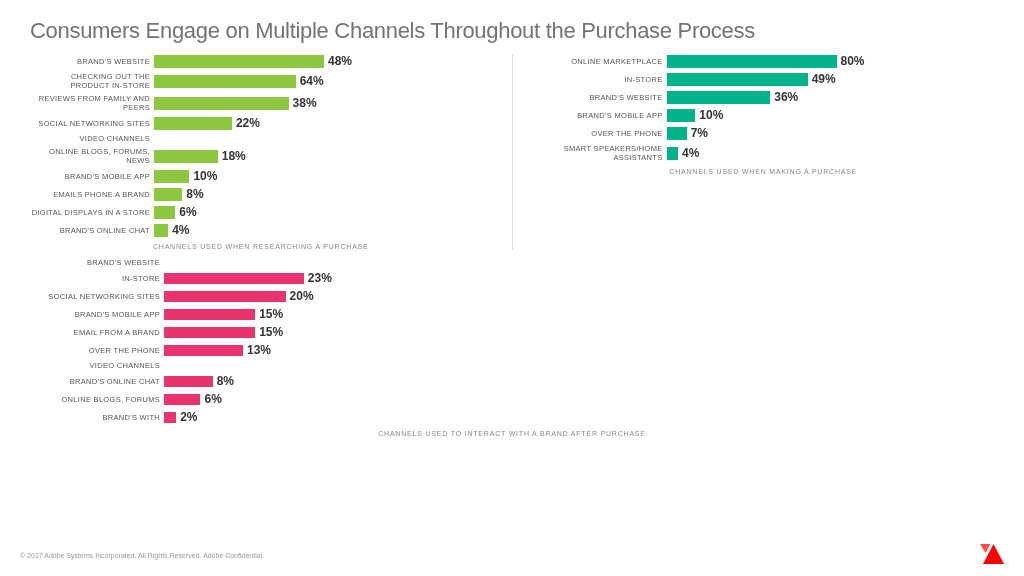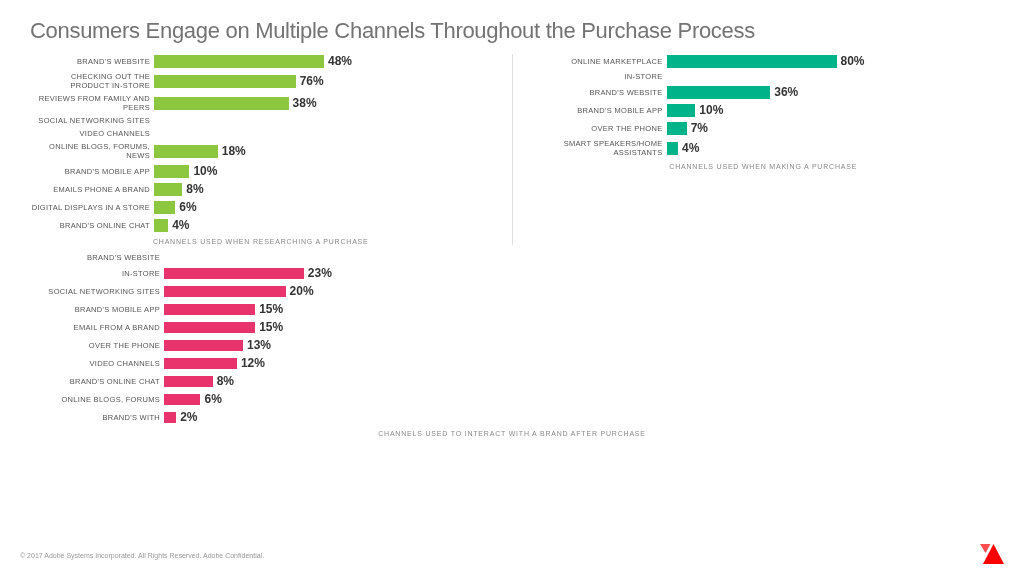--- a/index.html
+++ b/index.html
@@ -119,32 +119,36 @@
         <div class="bar-label" style="width: 120px;">BRAND'S WEBSITE</div>
         <div class="bar-wrap">
           <div class="bar green" style="width: 170px; height: 13px;"></div>
           <span class="bar-value">48%</span>
         </div>
       </div>
       <div class="bar-row">
         <div class="bar-label" style="width: 120px;">CHECKING OUT THE PRODUCT IN-STORE</div>
         <div class="bar-wrap">
           <div class="bar green" style="width: 141.667px; height: 13px;"></div>
-          <span class="bar-value">76%</span>
+          <span class="bar-value">64%</span>
         </div>
       </div>
       <div class="bar-row">
         <div class="bar-label" style="width: 120px;">REVIEWS FROM FAMILY AND PEERS</div>
         <div class="bar-wrap">
           <div class="bar green" style="width: 134.583px; height: 13px;"></div>
           <span class="bar-value">38%</span>
         </div>
       </div>
       <div class="bar-row">
         <div class="bar-label" style="width: 120px;">SOCIAL NETWORKING SITES</div>
+        <div class="bar-wrap">
+          <div class="bar green" style="width: 77.9167px; height: 13px;"></div>
+          <span class="bar-value">22%</span>
+        </div>
       </div>
       <div class="bar-row">
         <div class="bar-label" style="width: 120px;">VIDEO CHANNELS</div>
       </div>
       <div class="bar-row">
         <div class="bar-label" style="width: 120px;">ONLINE BLOGS, FORUMS, NEWS</div>
         <div class="bar-wrap">
           <div class="bar green" style="width: 63.75px; height: 13px;"></div>
           <span class="bar-value">18%</span>
         </div>
@@ -184,20 +188,24 @@
   <div class="chart-section" id="chart2-container">
   <div class="bar-row">
         <div class="bar-label" style="width: 130px;">ONLINE MARKETPLACE</div>
         <div class="bar-wrap">
           <div class="bar teal" style="width: 170px; height: 13px;"></div>
           <span class="bar-value">80%</span>
         </div>
       </div>
       <div class="bar-row">
         <div class="bar-label" style="width: 130px;">IN-STORE</div>
+        <div class="bar-wrap">
+          <div class="bar teal" style="width: 141.186px; height: 13px;"></div>
+          <span class="bar-value">49%</span>
+        </div>
       </div>
       <div class="bar-row">
         <div class="bar-label" style="width: 130px;">BRAND'S WEBSITE</div>
         <div class="bar-wrap">
           <div class="bar teal" style="width: 103.729px; height: 13px;"></div>
           <span class="bar-value">36%</span>
         </div>
       </div>
       <div class="bar-row">
         <div class="bar-label" style="width: 130px;">BRAND'S MOBILE APP</div>
@@ -259,24 +267,20 @@
       </div>
       <div class="bar-row">
         <div class="bar-label" style="width: 130px;">OVER THE PHONE</div>
         <div class="bar-wrap">
           <div class="bar pink" style="width: 79.0196px; height: 11px;"></div>
           <span class="bar-value">13%</span>
         </div>
       </div>
       <div class="bar-row">
         <div class="bar-label" style="width: 130px;">VIDEO CHANNELS</div>
-        <div class="bar-wrap">
-          <div class="bar pink" style="width: 72.9412px; height: 11px;"></div>
-          <span class="bar-value">12%</span>
-        </div>
       </div>
       <div class="bar-row">
         <div class="bar-label" style="width: 130px;">BRAND'S ONLINE CHAT</div>
         <div class="bar-wrap">
           <div class="bar pink" style="width: 48.6275px; height: 11px;"></div>
           <span class="bar-value">8%</span>
         </div>
       </div>
       <div class="bar-row">
         <div class="bar-label" style="width: 130px;">ONLINE BLOGS, FORUMS</div>

